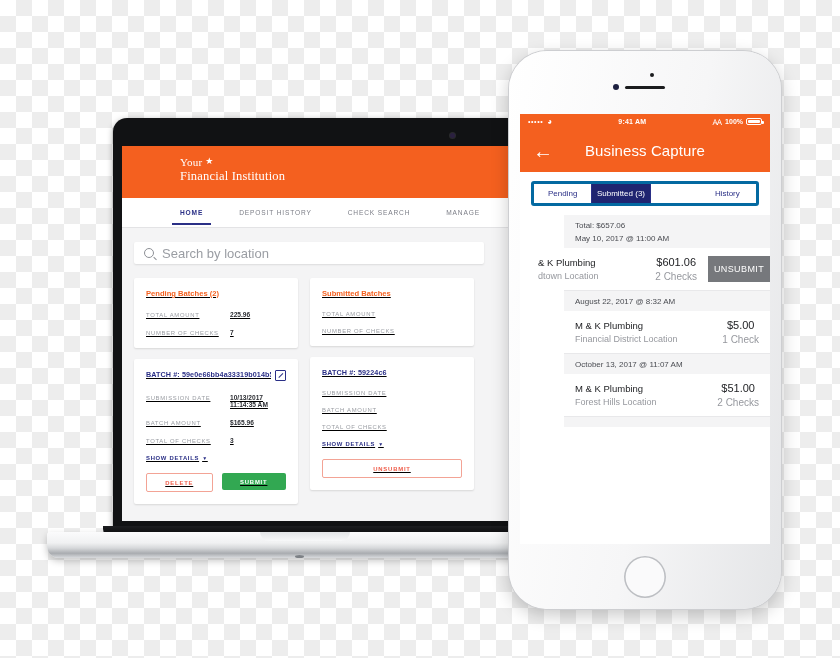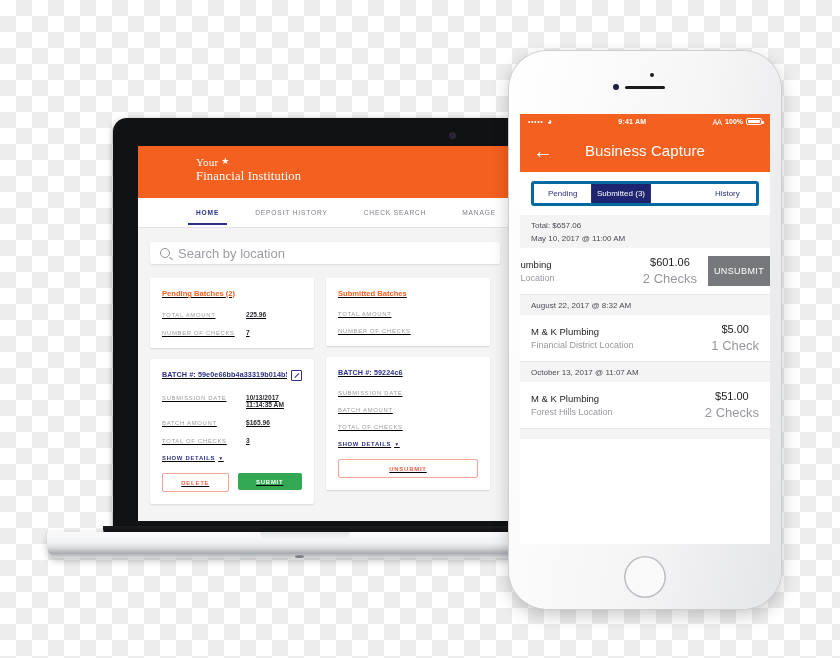--- a/index.html
+++ b/index.html
@@ -43,21 +43,21 @@
     left: 337px;
     top: 15px;
     width: 5px;
     height: 5px;
     border-radius: 50%;
     background: #2b2040;
     box-shadow: 0 0 0 1px rgba(255,255,255,.10);
   }
   #laptop-screen {
     position: absolute;
-    left: 83px;
+    left: 67px;
     top: 28px;
     width: 403px;
     height: 375px;
     background: #f4f4f5;
     overflow: hidden;
   }
   #laptop-hinge {
     position: absolute;
     left: 48px;
     top: 408px;
@@ -401,21 +401,21 @@
     justify-content: center;
     font-size: 8px;
     color: #2a2f86;
     background: #fff;
     border-right: 1px solid #2a2f86;
     white-space: nowrap;
   }
   .ph-seg-item:last-child { border-right: 0; padding-left: 48px; }
   .ph-seg-item.active { background: #1f2470; color: #fff; }
 
-  .ph-list { background: #737373; }
+  .ph-list { background: #737373; margin-left: 44px; }
   .ph-sec {
     background: #f4f4f5;
     padding: 6px 11px 5px 11px;
     font-size: 8px;
     color: #4a4c52;
   }
   .ph-sec.total { padding-bottom: 2px; }
   .ph-sec.sub { padding-top: 2px; }
   .ph-row {
     position: relative;
@@ -425,21 +425,21 @@
     border-bottom: 1px solid #e8e8ea;
     background: #fff;
     min-height: 38px;
     box-sizing: border-box;
   }
   .ph-row .left { flex: 1; min-width: 0; }
   .ph-row .name { font-size: 9.5px; color: #1c1d20; margin-bottom: 3px; }
   .ph-row .loc { font-size: 9px; color: #96989e; }
   .ph-row .right { text-align: center; flex: none; }
   .ph-row .amt { font-size: 11px; color: #1c1d20; margin-bottom: 3px; }
-  .ph-row .cnt { font-size: 13px; color: #96989e; }
+  .ph-row .cnt { font-size: 10px; color: #96989e; }
   .ph-row.swiped { padding-left: 0; padding-right: 0; }
   .ph-row.swiped .inner {
     display: flex;
     align-items: center;
     flex: 1;
     padding: 0 11px 0 0;
     margin-left: -26px;
     min-width: 0;
   }
   .ph-unsubmit {

